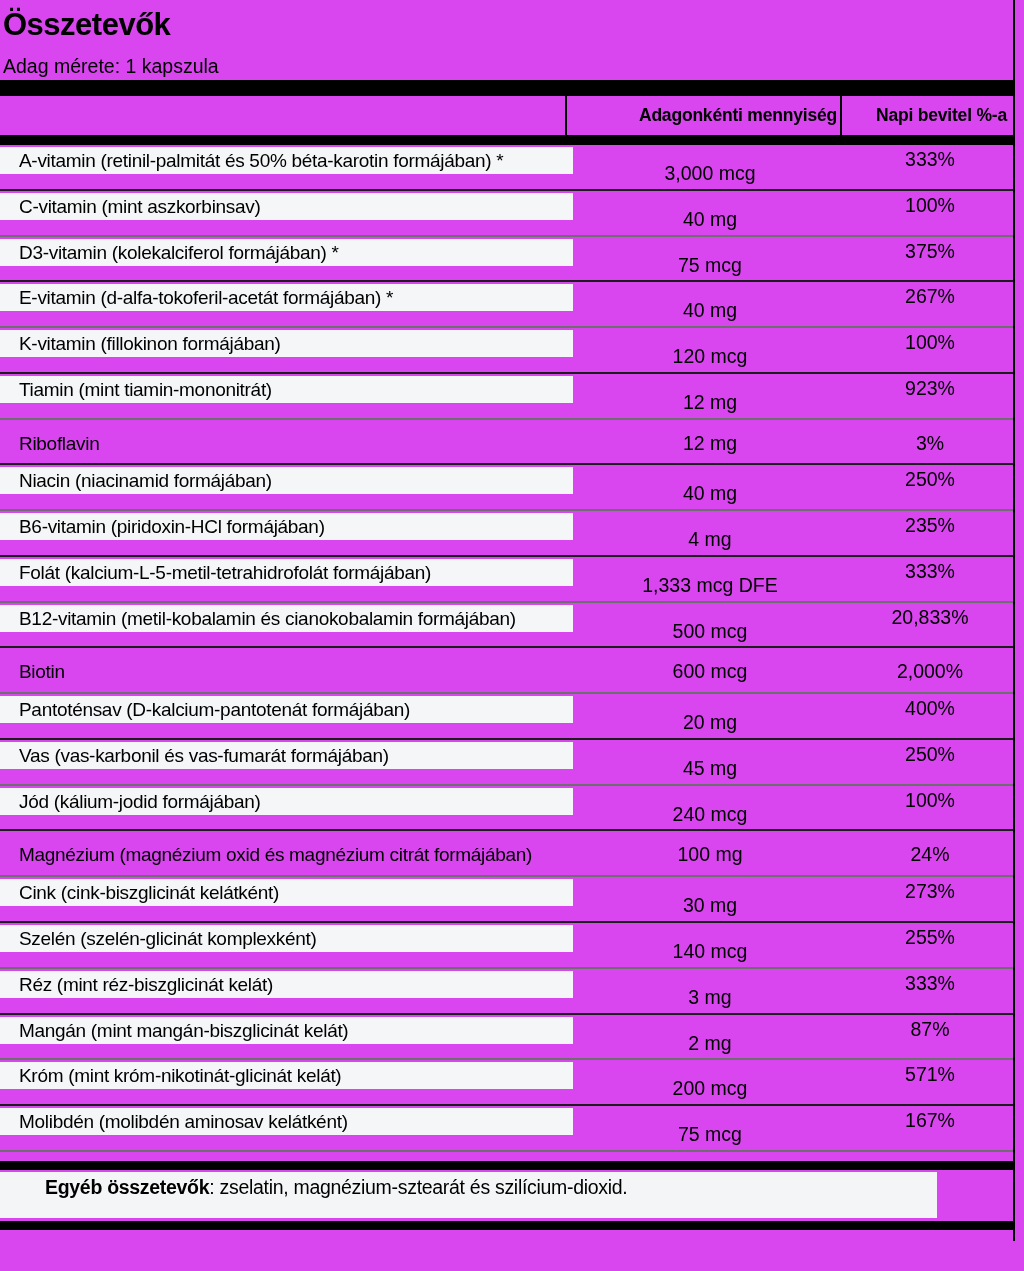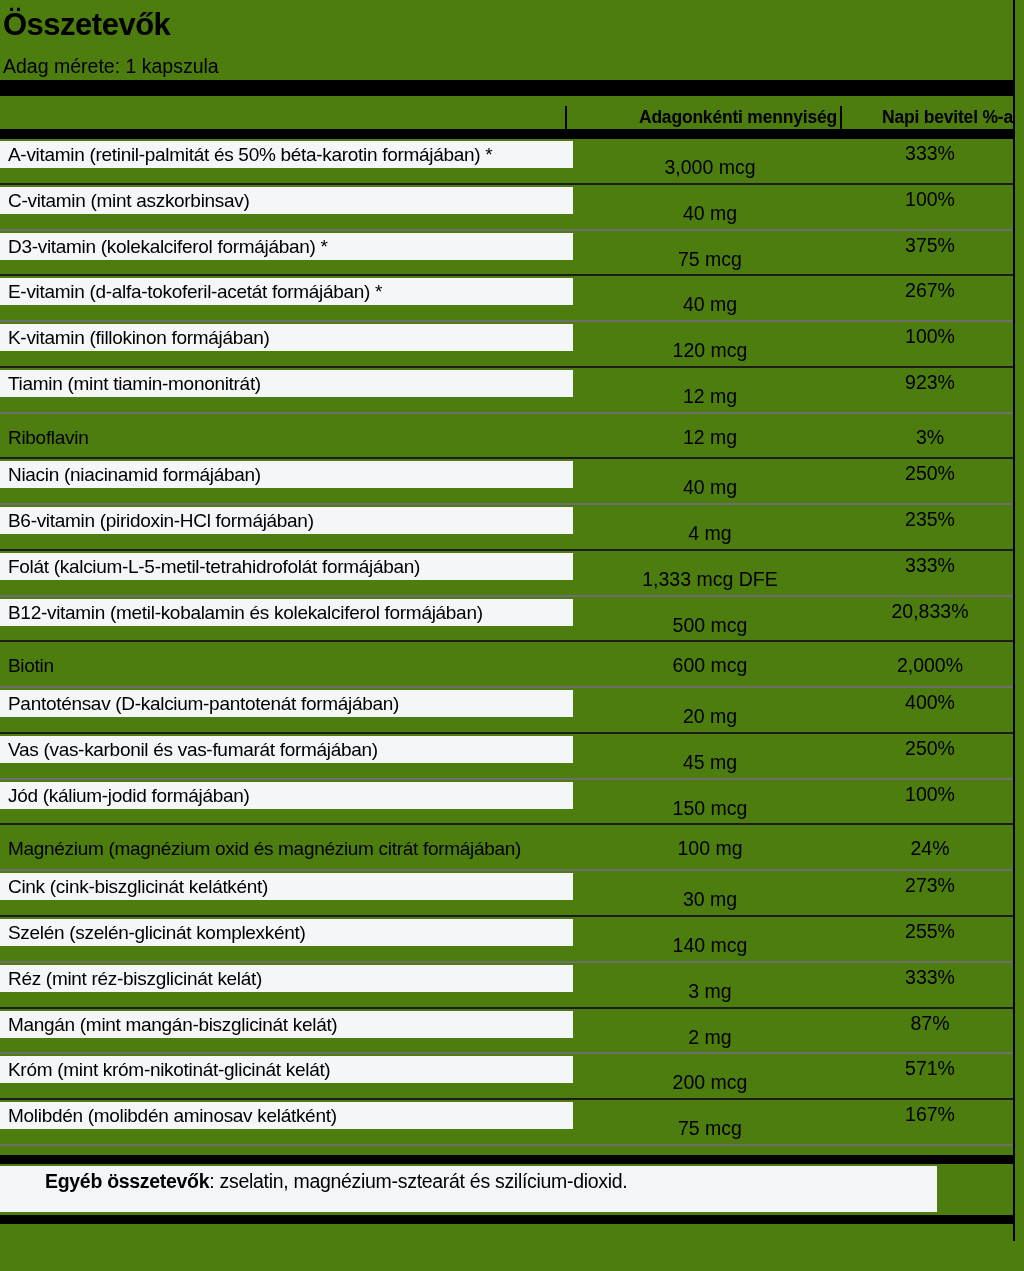--- a/index.html
+++ b/index.html
@@ -1,20 +1,20 @@
 <!DOCTYPE html>
 <html style="--bar: #000000; --row-highlight: #f5f6f8; --footer-highlight: #f4f5f6;"><head>
 <meta charset="utf-8">
 <style>
   html,body { margin:0; padding:0; background:#ffffff; }
   .page {
     position: relative;
     width: 1024px;
     height: 1271px;
-    background: #4d7c0f;
+    background: #d946ef;
     color: #000;
     font-family: "Liberation Sans", "DejaVu Sans", sans-serif;
     overflow: hidden;
   }
   .label {
     width: 1013px;
     border-right: 2px solid var(--bar, #000);
     min-height: 1241px;
     box-sizing: content-box;
   }
@@ -27,48 +27,48 @@
     letter-spacing: -0.5px;
   }
   .sub1 { margin: 13px 0 0; font-size: 19.5px; line-height: 23px; }
   .sub2 { margin: 4px 0 0;  font-size: 19.5px; line-height: 23px; }
   .bar { width: 100%; background: var(--bar, #000); }
   .bar-top   { height: 16px; margin-top: 2px; }
   .bar-thin  { height: 10px; }
   .bar-mid   { height: 9px;  margin-top: 9px; }
   .bar-bottom{ height: 9px;  margin-top: 3px; }
 
-  .thead { display: flex; height: 23px; align-items: flex-end; margin-top: 10px; }
+  .thead { display: flex; height: 39px; align-items: flex-end; }
   .th-spacer { width: 565px; height: 100%; border-right: 2px solid var(--bar, #000); }
   .th-amount {
     width: 270px; height: 100%; border-right: 2px solid var(--bar, #000);
     display: flex; align-items: center; justify-content: flex-end;
     padding-right: 3px; font-weight: bold; font-size: 17.5px; letter-spacing: -0.2px;
   }
   .th-dv {
     flex: 1; height: 100%;
     display: flex; align-items: center; justify-content: flex-end;
-    padding-right: 0; font-weight: bold; font-size: 17.5px; letter-spacing: -0.2px;
+    padding-right: 6px; font-weight: bold; font-size: 17.5px; letter-spacing: -0.2px;
   }
 
   .tbody { width: 100%; }
   .row {
     position: relative;
     height: 45.77px;
     box-sizing: border-box;
     border-bottom: 2px solid #1c1c1c;
   }
   .row:nth-child(even) { border-bottom-color: #6e6e6e; }
   .row .name-box {
     position: absolute; left: 0; top: 2px;
     width: 573px; height: 27px;
     background: var(--row-highlight, #f5f6f8);
   }
   .row .name {
-    position: absolute; left: 8px; top: 4px;
+    position: absolute; left: 19px; top: 4px;
     font-size: 19px; line-height: 23px; letter-spacing: -0.3px;
     white-space: nowrap;
   }
   .row .amount {
     position: absolute; left: 573px; top: 17px; width: 274px;
     text-align: center; font-size: 19.5px; line-height: 23px;
   }
   .row .dv {
     position: absolute; left: 847px; top: 3px; width: 166px;
     text-align: center; font-size: 19.5px; line-height: 23px;
@@ -174,21 +174,21 @@
 
   <div class="row">
     <div class="name-box"></div>
     <span class="name">Folát (kalcium-L-5-metil-tetrahidrofolát formájában)</span>
     <span class="amount">1,333 mcg DFE</span>
     <span class="dv">333%</span>
   </div>
 
   <div class="row">
     <div class="name-box"></div>
-    <span class="name">B12-vitamin (metil-kobalamin és kolekalciferol formájában)</span>
+    <span class="name">B12-vitamin (metil-kobalamin és cianokobalamin formájában)</span>
     <span class="amount">500 mcg</span>
     <span class="dv">20,833%</span>
   </div>
 
   <div class="row inline">
 
     <span class="name">Biotin</span>
     <span class="amount">600 mcg</span>
     <span class="dv">2,000%</span>
   </div>
@@ -203,21 +203,21 @@
   <div class="row">
     <div class="name-box"></div>
     <span class="name">Vas (vas-karbonil és vas-fumarát formájában)</span>
     <span class="amount">45 mg</span>
     <span class="dv">250%</span>
   </div>
 
   <div class="row">
     <div class="name-box"></div>
     <span class="name">Jód (kálium-jodid formájában)</span>
-    <span class="amount">150 mcg</span>
+    <span class="amount">240 mcg</span>
     <span class="dv">100%</span>
   </div>
 
   <div class="row inline">
 
     <span class="name">Magnézium (magnézium oxid és magnézium citrát formájában)</span>
     <span class="amount">100 mg</span>
     <span class="dv">24%</span>
   </div>
 

